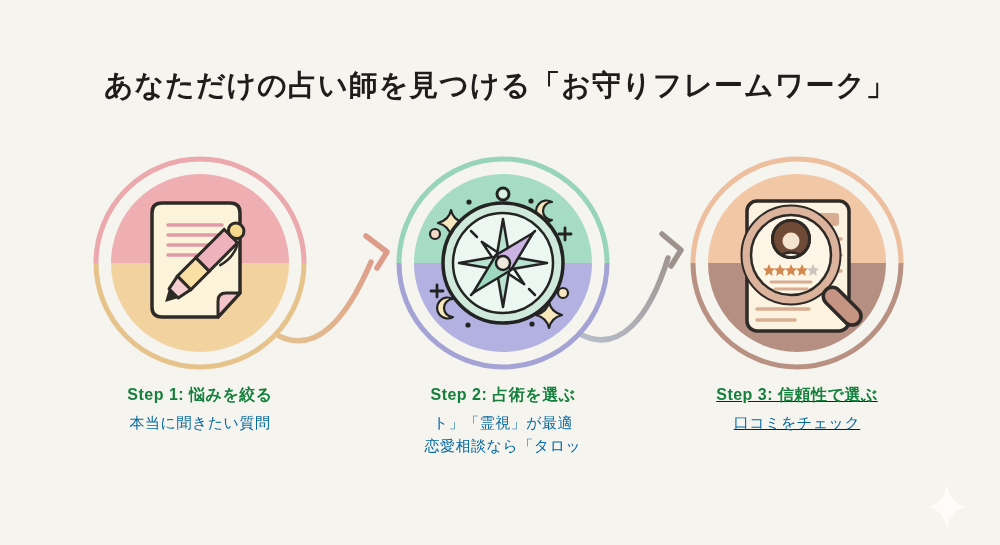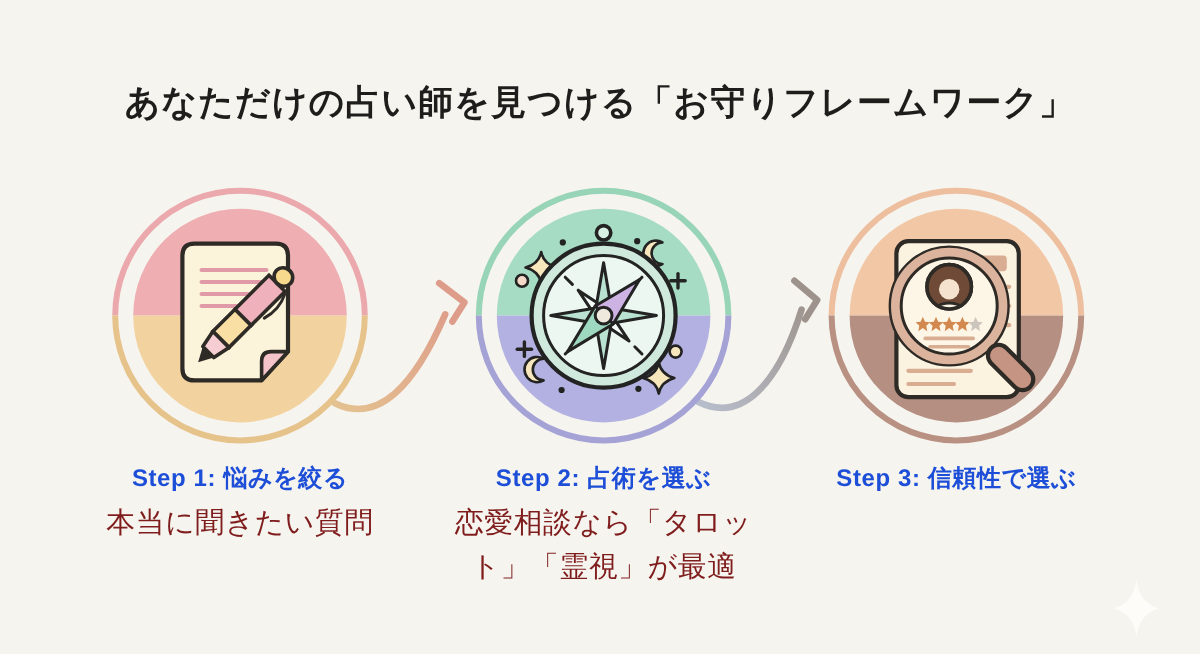--- a/index.html
+++ b/index.html
@@ -17,28 +17,28 @@
     font-size:29px;font-weight:700;letter-spacing:1px;
     color:#1f1d1b;
   }
   .step-col{
     position:absolute;top:148px;width:300px;
     text-align:center;
   }
   .step-col .badge{display:block;margin:0 auto;width:230px;height:230px;}
   .col-1{left:50px;}
   .col-2{left:353px;text-align:center;}
-  .col-3{left:647px;}
+  .col-3{left:647px;text-decoration:underline;}
   .step-title{
     margin-top:7px;
-    font-size:20px;font-weight:700;letter-spacing:0.5px;color:#1d4ed8;
+    font-size:16px;font-weight:700;letter-spacing:0.5px;color:#15803d;
   }
   .step-desc{
     margin-top:5px;
-    font-size:24px;line-height:1.55;color:#7f1d1d;letter-spacing:0.5px;
+    font-size:15px;line-height:1.55;color:#0369a1;letter-spacing:0.5px;
   }
   .step-desc span{display:block;}
   .decor-layer{position:absolute;top:0;left:0;width:1000px;height:545px;pointer-events:none;}
 </style>
 </head>
 <body>
 
 <div class="canvas">
 
   <svg class="decor-layer" viewBox="0 0 1000 545">
@@ -150,22 +150,22 @@
           <line x1="-26" y1="26" x2="-32" y2="32"></line>
       </g>
       <path transform="rotate(45)" d="M0,-30 L5,-5 L30,0 L5,5 L0,30 L-5,5 L-30,0 L-5,-5 Z" fill="#f4fbf8" stroke="#232323" stroke-width="2.5" stroke-linejoin="round"></path>
       <path d="M0,-44 L6.4,-6.4 L44,0 L6.4,6.4 L0,44 L-6.4,6.4 L-44,0 L-6.4,-6.4 Z" fill="#b9e2d0" stroke="#232323" stroke-width="2.5" stroke-linejoin="round"></path>
       <path d="M 30 -30 L 8 7 L -7 -8 Z" fill="#cdb3e3" stroke="#232323" stroke-width="2.5" stroke-linejoin="round"></path>
       <path d="M -30 30 L -7 -8 L 8 7 Z" fill="#9fd8c0" stroke="#232323" stroke-width="2.5" stroke-linejoin="round"></path>
       <circle cx="0" cy="0" r="7" fill="#efe8dc" stroke="#232323" stroke-width="2.5"></circle>
     </svg>
     <div class="step-title">Step 2: 占術を選ぶ</div>
     <div class="step-desc">
+      <span>ト」「霊視」が最適</span>
       <span>恋愛相談なら「タロッ</span>
-      <span>ト」「霊視」が最適</span>
     </div>
   </div>
 
   <div class="step-col col-3">
     <svg class="badge" viewBox="-115 -115 230 230">
       <defs>
         <clipPath id="clipC">
             <circle cx="0" cy="0" r="89"></circle>
           </clipPath>
         <clipPath id="clipAvatar">
@@ -217,16 +217,17 @@
         <line x1="-26" y1="19" x2="14" y2="19"></line>
         <line x1="-22" y1="26" x2="10" y2="26"></line>
       </g>
 
       <g transform="translate(27.5,25.5) rotate(45)">
         <rect x="2" y="-9" width="46" height="18" rx="9" fill="#c69483" stroke="#2e2a26" stroke-width="3.5"></rect>
       </g>
     </svg>
     <div class="step-title">Step 3: 信頼性で選ぶ</div>
     <div class="step-desc">
+      <span>口コミをチェック</span>
     </div>
   </div>
 
 </div>
 
 </body></html>

